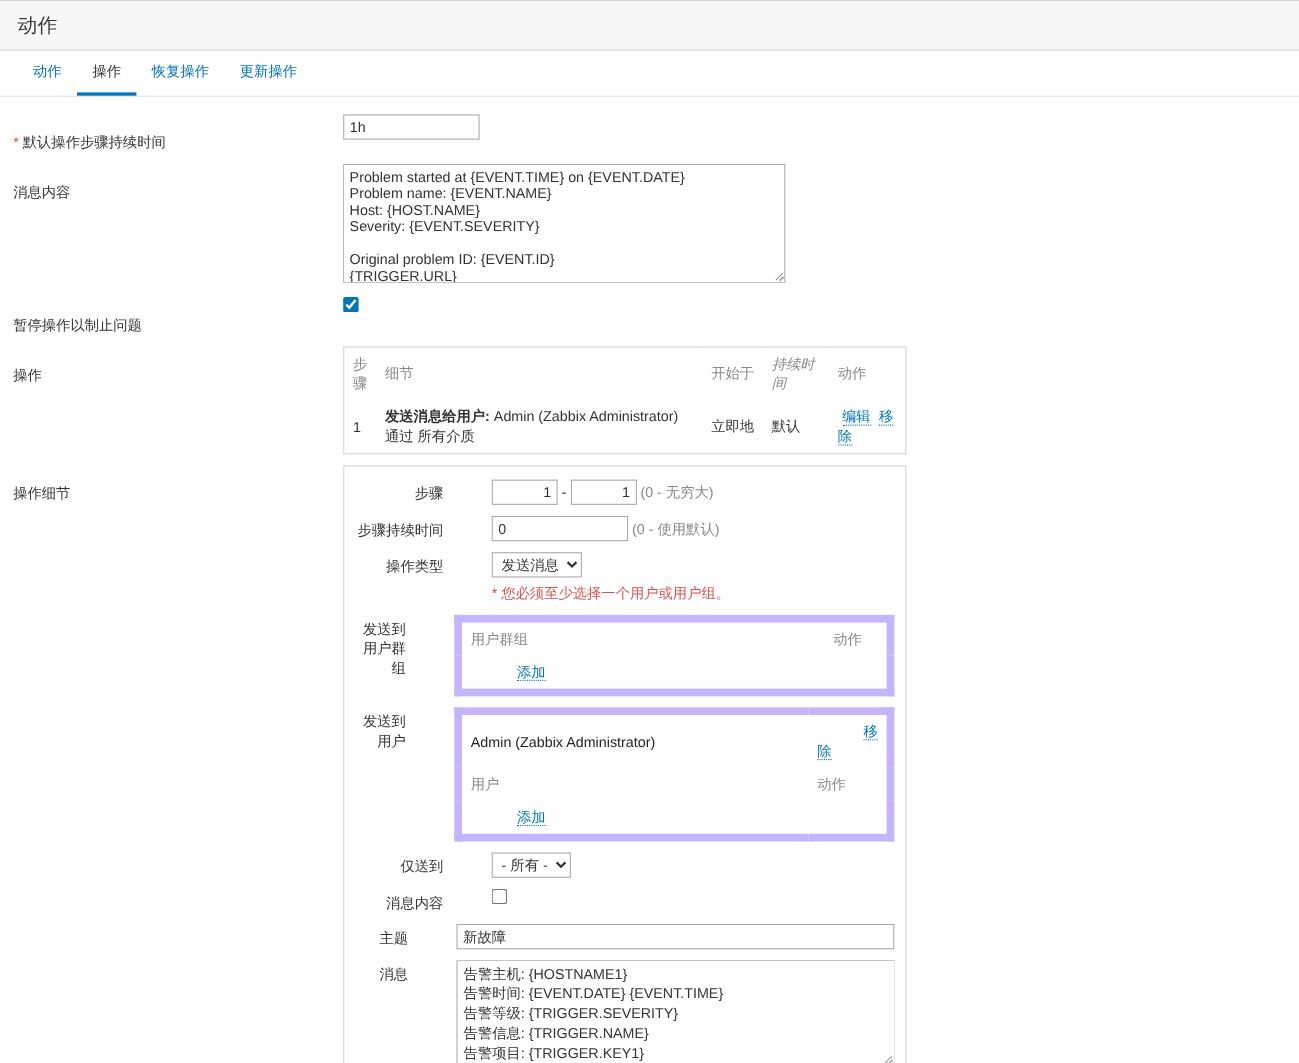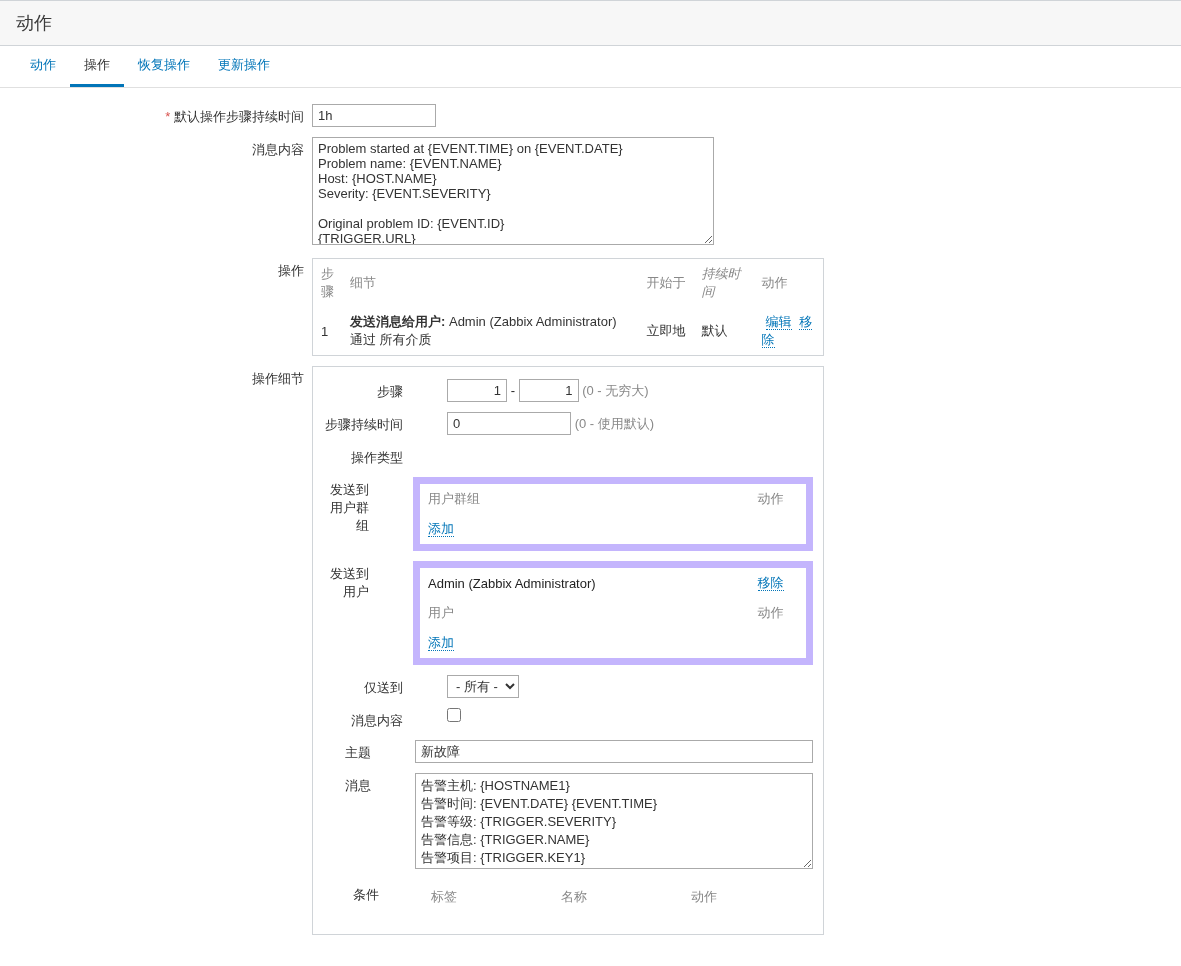--- a/index.html
+++ b/index.html
@@ -3,21 +3,21 @@
 <meta charset="utf-8">
 <style>
 * { box-sizing: border-box; margin: 0; padding: 0; }
 body { font-family: Arial, "Microsoft YaHei", sans-serif; font-size: 13px; color: #222; background: #fff; }
 .page-header { background: #f7f7f7; border-top: 1px solid #d0d4d8; border-bottom: 1px solid #d0d4d8; padding: 10px 16px; font-size: 18px; font-weight: normal; color: #3b3b3b; }
 .tabs { border-bottom: 1px solid #e0e0e0; padding: 0 16px; display: flex; }
 .tabs a { display: inline-block; padding: 10px 14px; color: #0275b8; text-decoration: none; font-size: 13px; }
 .tabs a.active { color: #333; border-bottom: 3px solid #0275b8; font-weight: normal; }
 .form-area { padding: 16px 12px; }
 .form-row { display: flex; align-items: flex-start; margin-bottom: 10px; }
-.form-label { width: 300px; text-align: right; padding-right: 8px; padding-top: 4px; font-size: 13px; color: #333; }
+.form-label { width: 300px; text-align: left; padding-right: 8px; padding-top: 4px; font-size: 13px; color: #333; margin-top: 13px; }
 .form-label .req { color: #d9534f; }
 .form-value { flex: 1; }
 input[type="text"], textarea, select { border: 1px solid #aaa; padding: 3px 5px; font-size: 13px; font-family: inherit; color: #333; background: #fff; }
 input[type="text"].small { width: 60px; text-align: right; }
 input[type="text"].med { width: 124px; }
 input[type="text"].wide { width: 402px; }
 textarea.wide { width: 402px; height: 108px; resize: both; }
 input[type="checkbox"] { width: 14px; height: 14px; accent-color: #0275b8; }
 .ops-table { border: 1px solid #d0d4d8; width: 512px; border-collapse: collapse; }
 .ops-table th, .ops-table td { padding: 6px 8px; font-size: 13px; text-align: left; font-weight: normal; color: #333; }
@@ -26,21 +26,21 @@
 .ops-table .link-cell a { color: #0275b8; text-decoration: none; border-bottom: 1px dotted #0275b8; margin-left: 4px; margin-top: 35px; }
 .detail-box { border: 1px solid #d0d4d8; width: 512px; padding: 12px 10px; }
 .detail-row { display: flex; align-items: flex-start; margin-bottom: 10px; }
 .detail-label { width: 88px; text-align: right; padding-right: 8px; padding-top: 4px; font-size: 13px; color: #333; }
 .detail-value { flex: 1; padding-left: 36px; }
 .hint { color: #888; font-size: 13px; }
 .err { color: #d9534f; font-size: 13px; }
 .inner-table { border: 7px solid #c4b5fd; width: 400px; border-collapse: collapse; }
 .inner-table th, .inner-table td { padding: 6px 8px; font-size: 13px; text-align: left; font-weight: normal; }
 .inner-table th { color: #888; }
-.linklike-dotted { color: #0275b8; text-decoration: none; border-bottom: 1px dotted #0275b8; cursor: pointer; }
+.linklike-dotted { color: #0275b8; text-decoration: none; border-bottom: 1px dotted #0275b8; cursor: pointer; margin-left: 42px; }
 select { padding: 2px 4px; }
 </style>
 </head>
 <body>
 
 <div class="page-header">动作</div>
 
 <div class="tabs">
   <a href="#">动作</a>
   <a href="#" class="active">操作</a>
@@ -60,20 +60,24 @@
     <div class="form-label">消息内容</div>
     <div class="form-value"><textarea class="wide" style="">Problem started at {EVENT.TIME} on {EVENT.DATE}
 Problem name: {EVENT.NAME}
 Host: {HOST.NAME}
 Severity: {EVENT.SEVERITY}
 
 Original problem ID: {EVENT.ID}
 {TRIGGER.URL}</textarea></div>
   </div>
 
+  <div class="form-row">
+    <div class="form-label">暂停操作以制止问题</div>
+    <div class="form-value"><input type="checkbox" checked="" style=""></div>
+  </div>
 
   <div class="form-row">
     <div class="form-label">操作</div>
     <div class="form-value">
       <table class="ops-table">
         <tbody>
             <tr>
           <th class="num-col">步骤</th>
           <th>细节</th>
           <th style="text-align:right; width:60px;">开始于</th>
@@ -113,20 +117,24 @@
         <div class="detail-row">
           <div class="detail-label">步骤持续时间</div>
           <div class="detail-value">
             <input type="text" class="med" value="0" style="">
             <span class="hint">(0 - 使用默认)</span>
           </div>
         </div>
 
         <div class="detail-row">
           <div class="detail-label">操作类型</div>
+          <div class="detail-value">
+            <select><option>发送消息</option></select>
+            <div style="margin-top:6px;"><span class="err"><span style="color:#d9534f;">* </span><span>您必须至少选择一个用户或用户组。</span></span></div>
+          </div>
         </div>
 
         <div class="detail-row">
           <div class="detail-label">发送到用户群组</div>
           <div class="detail-value">
             <table class="inner-table">
               <tbody>
                   <tr>
                 <th>用户群组</th>
                 <th style="width:60px;">动作</th>

